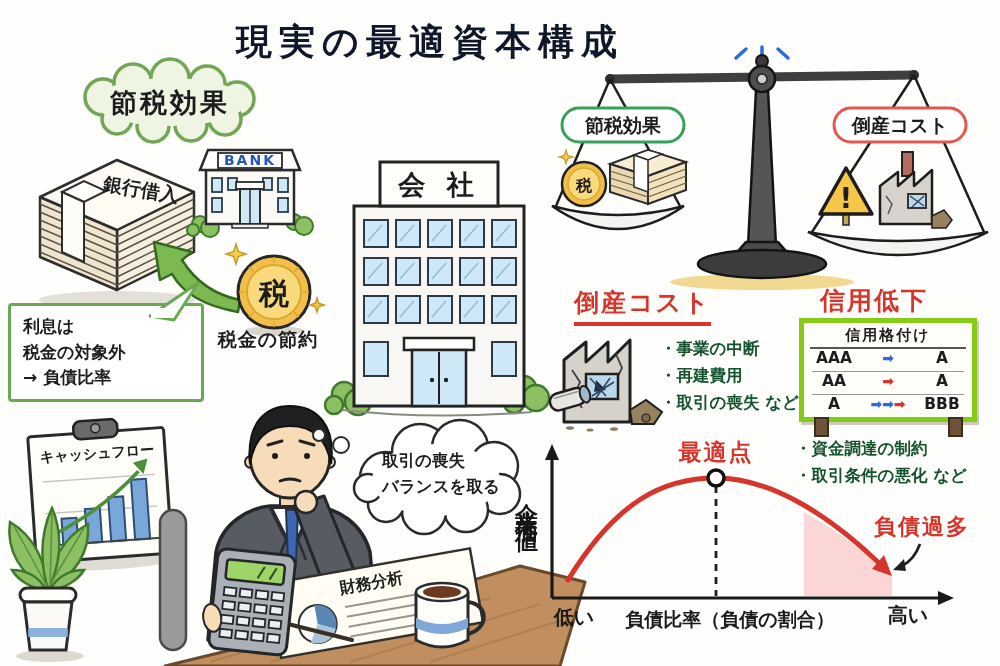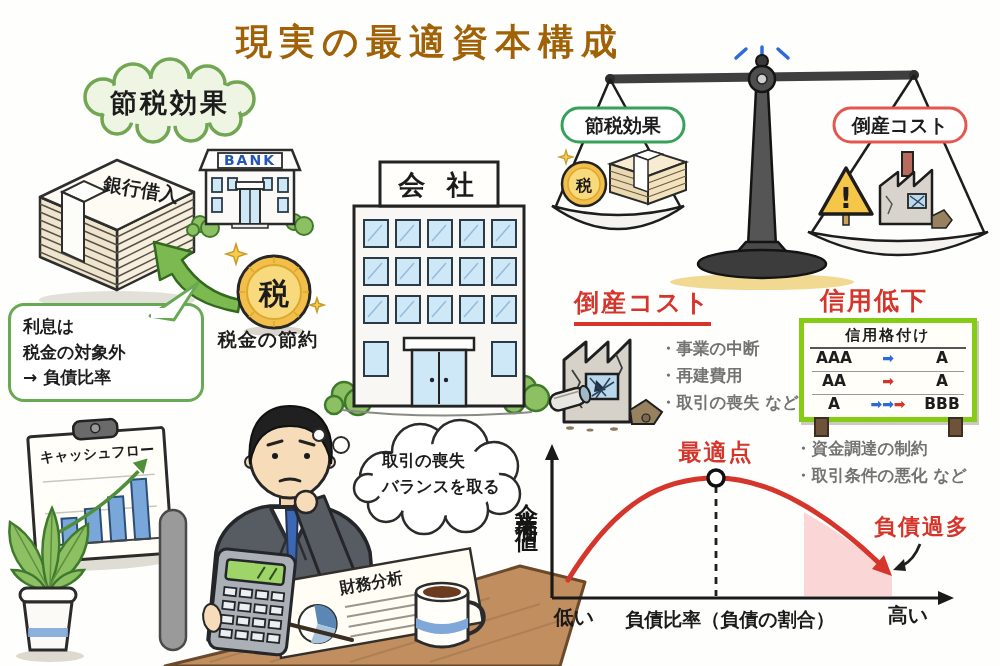--- a/index.html
+++ b/index.html
@@ -1,26 +1,26 @@
 <!DOCTYPE html>
 <html><head>
 <meta charset="utf-8">
 <style>
   html,body{margin:0;padding:0;background:#e8e8e8;}
   .stage{position:relative;width:1000px;height:666px;background:#fefefc;overflow:hidden;
          font-family:"DejaVu Sans",sans-serif;color:#1d1d1d;}
   .abs{position:absolute;}
   svg{display:block;overflow:visible;}
   svg text{font-family:"DejaVu Sans",sans-serif;}
-  .page-title{font-size:36px;font-weight:700;letter-spacing:7px;text-align:center;color:#a16207;}
+  .page-title{font-size:36px;font-weight:700;letter-spacing:7px;text-align:center;color:#0f172a;}
   .red-title{color:#d6352b;font-weight:700;font-size:25px;letter-spacing:2px;white-space:nowrap;}
   .u-red{border-bottom:4px solid #d6352b;padding-bottom:3px;}
-  .bullets{font-size:16.5px;font-weight:600;color:#737373;}
+  .bullets{font-size:16.5px;font-weight:600;color:#14532d;}
   .bullets div{white-space:nowrap;margin-bottom:5px;}
-  .speech{border:3px solid #68a953;border-radius:16px;background:#fff;
+  .speech{border:3px solid #68a953;border-radius:4px;background:#fff;
           padding:8px 12px;font-size:17px;line-height:1.5;font-weight:600;}
   .caption{font-size:19px;font-weight:700;text-align:center;letter-spacing:1px;white-space:nowrap;}
   .ylab{writing-mode:vertical-rl;font-size:23px;font-weight:700;letter-spacing:9px;color:#161616;}
   .thought-text{font-size:16.5px;line-height:1.55;font-weight:600;white-space:nowrap;}
   .dot{border:2.5px solid #2b2b2b;border-radius:50%;background:#fff;}
   .board{border:5px solid #84cc16;background:#fffef8;box-shadow:2px 3px 0 #cfc9bd;}
   .board-title{font-size:15px;font-weight:700;text-align:center;padding:3px 0 2px;
                border-bottom:2px solid #555;margin:0 6px;letter-spacing:2px;}
   .board-row{display:flex;height:22px;margin:0 8px;
              border-bottom:1.5px solid #9a9a9a;font-size:15.5px;font-weight:700;}

